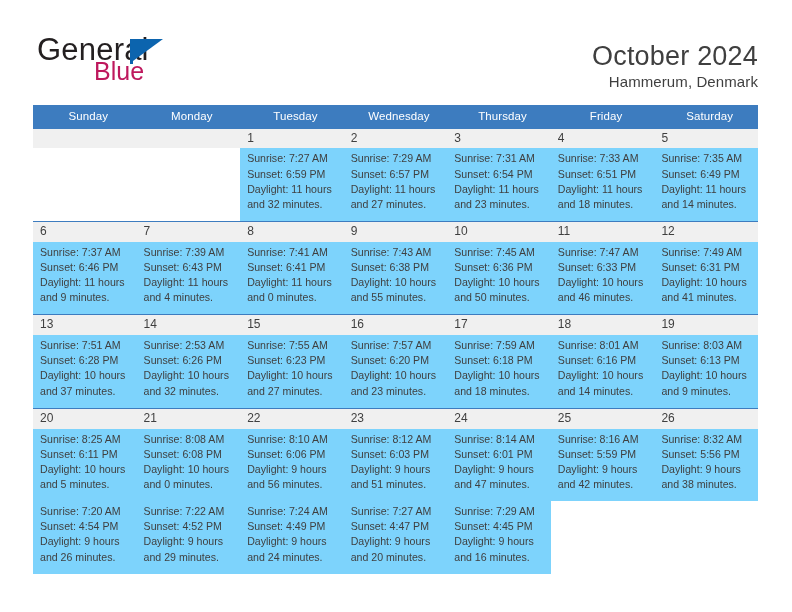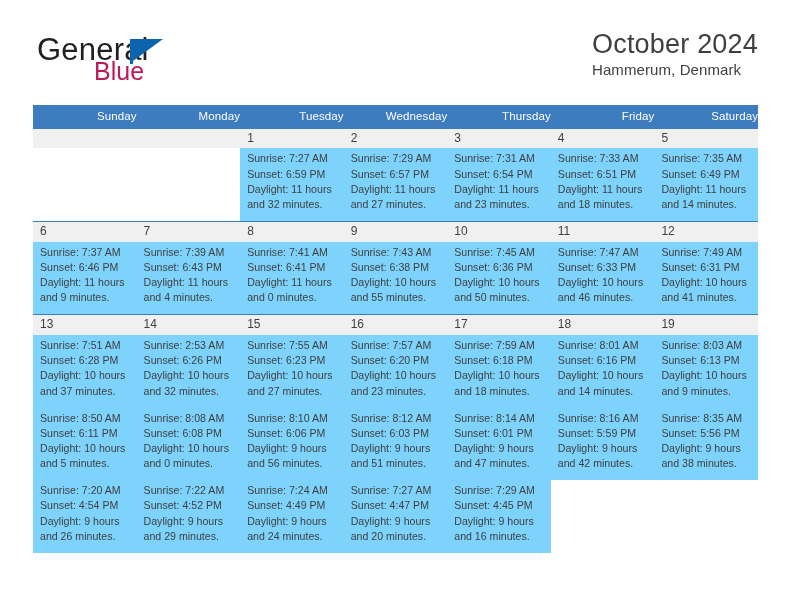--- a/index.html
+++ b/index.html
@@ -78,21 +78,22 @@
     left: 61px;
     top: 33px;
     font-size: 25px;
     color: #be185d;
     line-height: 1;
   }
 
   .title-block {
     position: absolute;
     right: 0;
-    top: 4px;
+    top: 16px;
+    text-align: right;
   }
   .cal-title {
     font-size: 27px;
     color: #3f3f3f;
     line-height: 1.05;
     font-weight: normal;
     margin: 0;
     letter-spacing: 0.2px;
   }
   .cal-subtitle {
@@ -112,21 +113,21 @@
     border-collapse: collapse;
     table-layout: fixed;
   }
   .calendar col { width: 103.57px; }
 
   .calendar thead th {
     background: #3d7cbf;
     color: #ffffff;
     font-size: 11.5px;
     font-weight: normal;
-    text-align: right;
+    text-align: center;
     padding: 5px 0 6px 7px;
     line-height: 1.1;
     letter-spacing: 0.1px;
     border: none;
   }
 
   
   .calendar tr.num-row td {
     background: #f0f0f0;
     font-size: 12px;
@@ -351,23 +352,32 @@
           <div class="line">and 14 minutes.</div>
         </td>
         <td>
           <div class="line">Sunrise: 8:03 AM</div>
           <div class="line">Sunset: 6:13 PM</div>
           <div class="line">Daylight: 10 hours</div>
           <div class="line">and 9 minutes.</div>
         </td>
       </tr>
 
+      <tr class="num-row">
+        <td>20</td>
+        <td>21</td>
+        <td>22</td>
+        <td>23</td>
+        <td>24</td>
+        <td>25</td>
+        <td>26</td>
+      </tr>
       <tr class="info-row">
         <td>
-          <div class="line">Sunrise: 8:50 AM</div>
+          <div class="line">Sunrise: 8:25 AM</div>
           <div class="line">Sunset: 6:11 PM</div>
           <div class="line">Daylight: 10 hours</div>
           <div class="line">and 5 minutes.</div>
         </td>
         <td>
           <div class="line">Sunrise: 8:08 AM</div>
           <div class="line">Sunset: 6:08 PM</div>
           <div class="line">Daylight: 10 hours</div>
           <div class="line">and 0 minutes.</div>
         </td>
@@ -389,21 +399,21 @@
           <div class="line">Daylight: 9 hours</div>
           <div class="line">and 47 minutes.</div>
         </td>
         <td>
           <div class="line">Sunrise: 8:16 AM</div>
           <div class="line">Sunset: 5:59 PM</div>
           <div class="line">Daylight: 9 hours</div>
           <div class="line">and 42 minutes.</div>
         </td>
         <td>
-          <div class="line">Sunrise: 8:35 AM</div>
+          <div class="line">Sunrise: 8:32 AM</div>
           <div class="line">Sunset: 5:56 PM</div>
           <div class="line">Daylight: 9 hours</div>
           <div class="line">and 38 minutes.</div>
         </td>
       </tr>
 
       <tr class="info-row">
         <td>
           <div class="line">Sunrise: 7:20 AM</div>
           <div class="line">Sunset: 4:54 PM</div>

